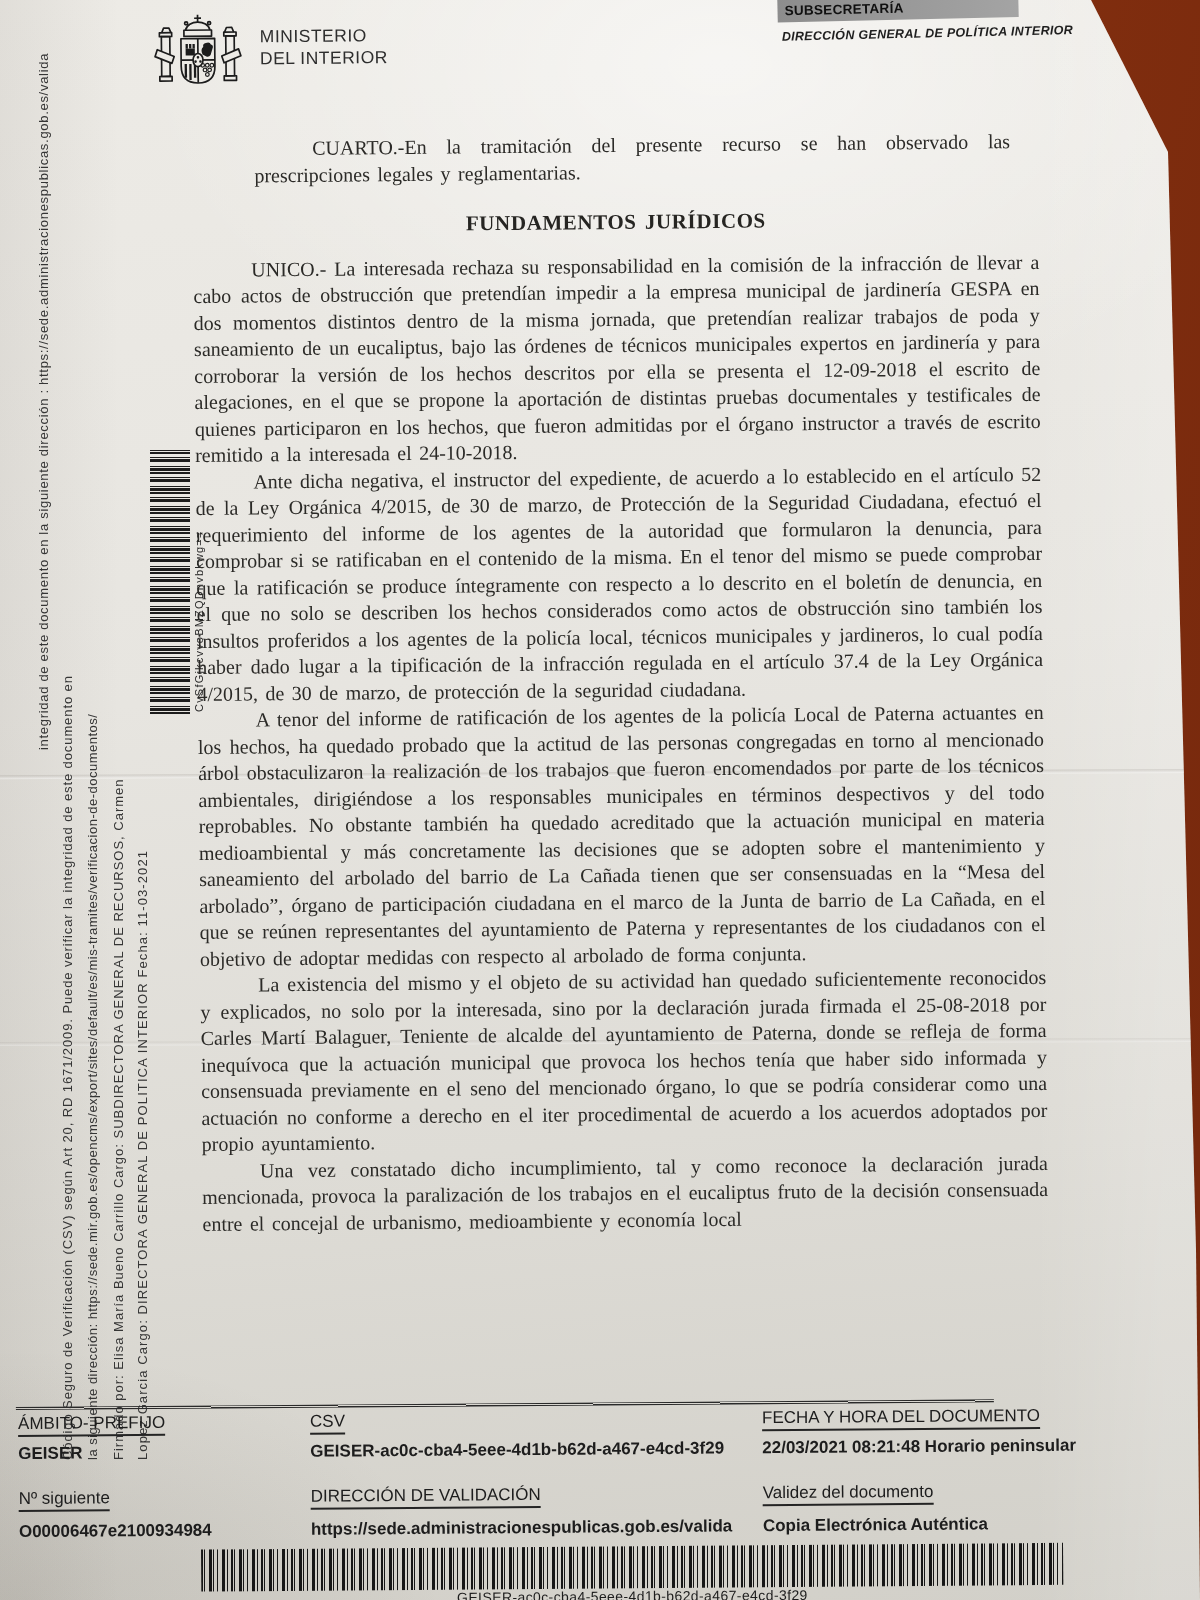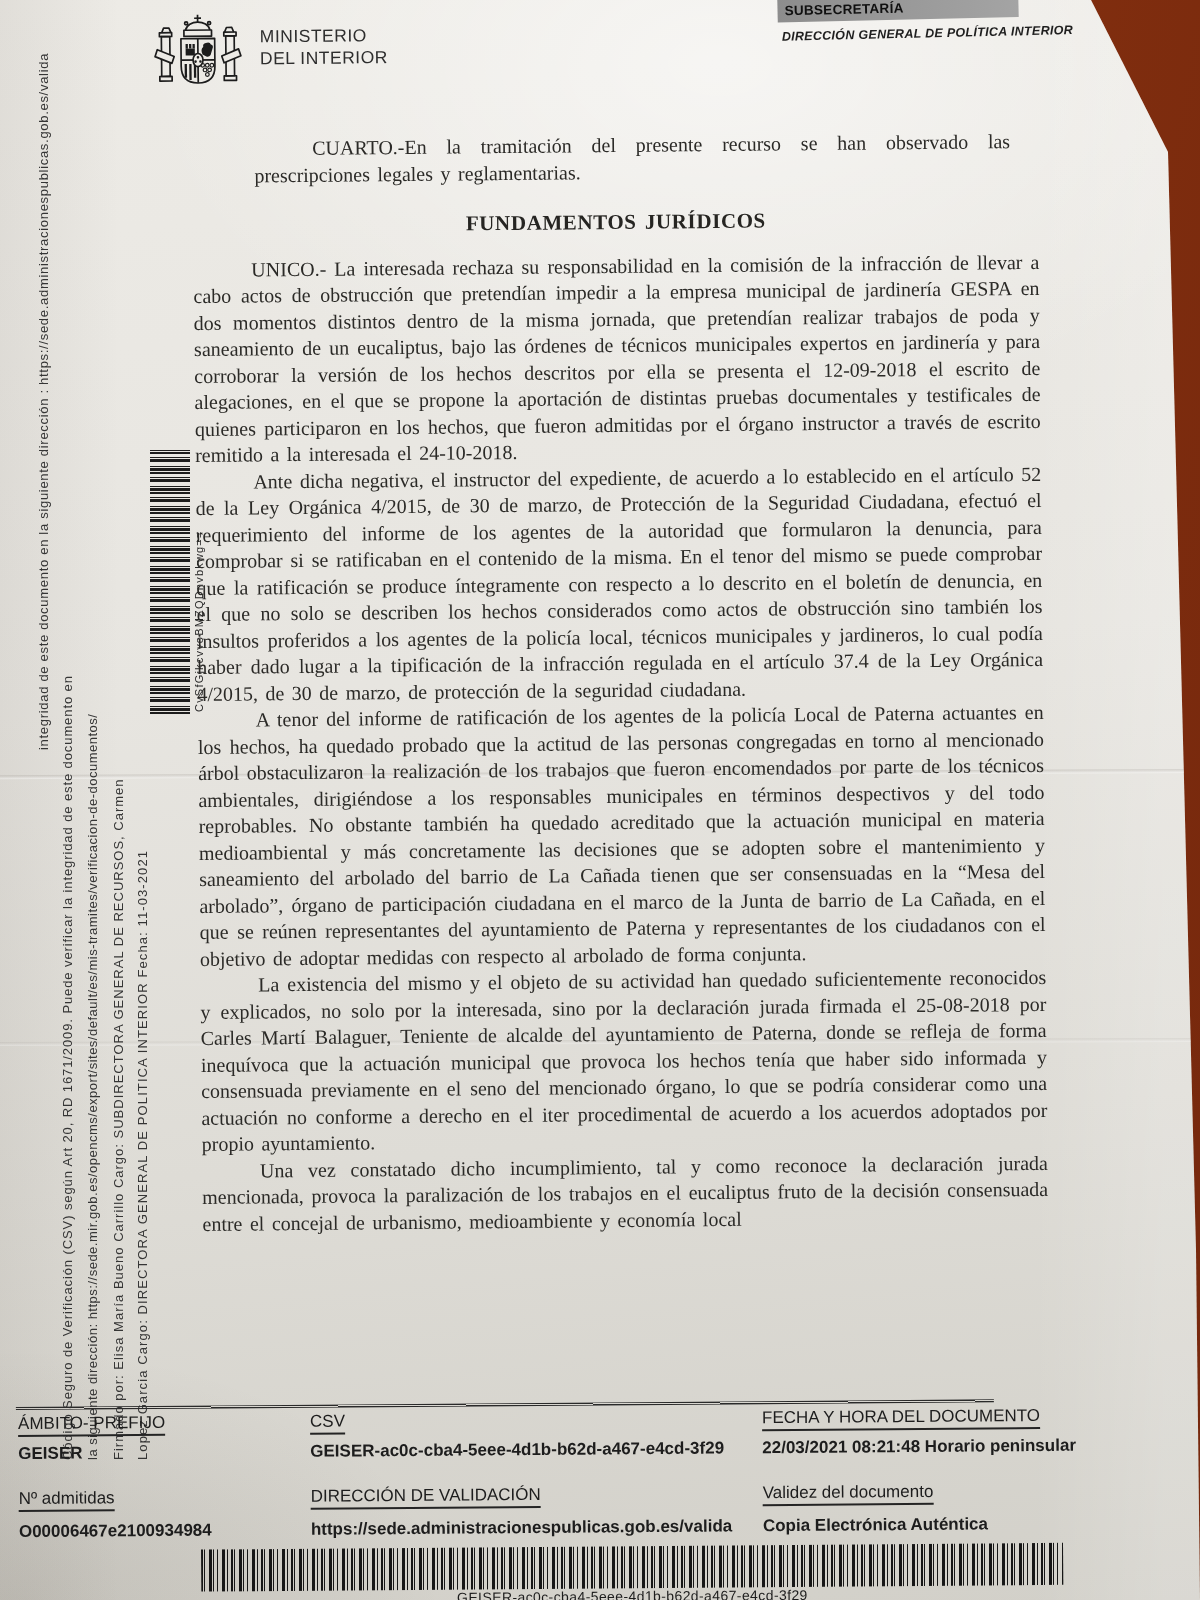--- a/index.html
+++ b/index.html
@@ -158,21 +158,21 @@
     </div>
 
     <div class="footer">
       <div class="rule"></div>
       <div class="fcell c1 rh1"><span class="hd">ÁMBITO- PREFIJO</span></div>
       <div class="fcell c2 rh1"><span class="hd">CSV</span></div>
       <div class="fcell c3 rh1"><span class="hd">FECHA Y HORA DEL DOCUMENTO</span></div>
       <div class="fcell c1 rv1 vl">GEISER</div>
       <div class="fcell c2 rv1 vl">GEISER-ac0c-cba4-5eee-4d1b-b62d-a467-e4cd-3f29</div>
       <div class="fcell c3 rv1 vl">22/03/2021 08:21:48 Horario peninsular</div>
-      <div class="fcell c1 rh2"><span class="hd">Nº admitidas</span></div>
+      <div class="fcell c1 rh2"><span class="hd">Nº siguiente</span></div>
       <div class="fcell c2 rh2"><span class="hd">DIRECCIÓN DE VALIDACIÓN</span></div>
       <div class="fcell c3 rh2"><span class="hd">Validez del documento</span></div>
       <div class="fcell c1 rv2 vl">O00006467e2100934984</div>
       <div class="fcell c2 rv2 vl">https://sede.administracionespublicas.gob.es/valida</div>
       <div class="fcell c3 rv2 vl">Copia Electrónica Auténtica</div>
       <div class="hbarcode"></div>
       <div class="hcaption">GEISER-ac0c-cba4-5eee-4d1b-b62d-a467-e4cd-3f29</div>
     </div>
   </div>
 </div>

